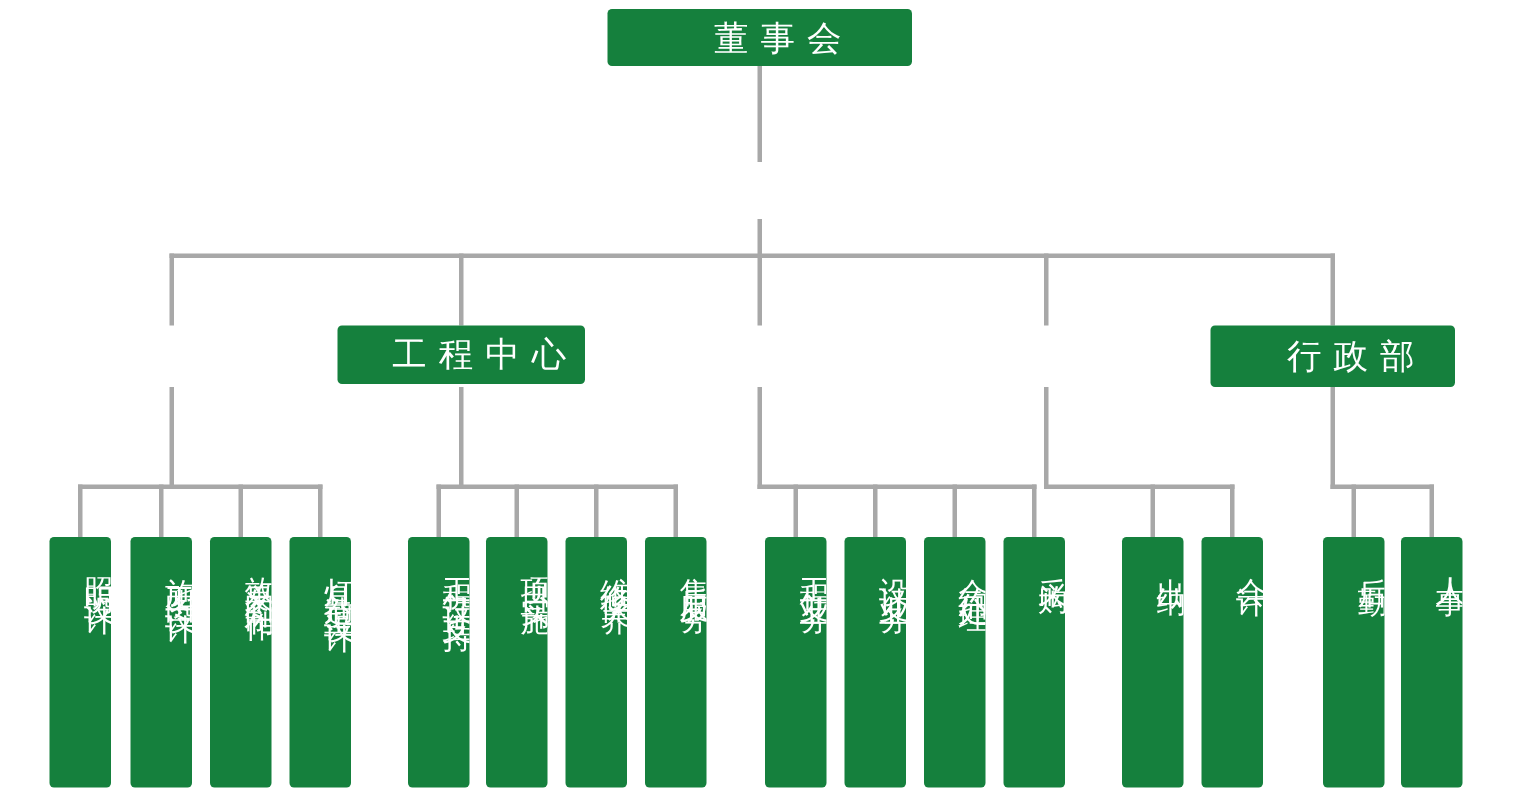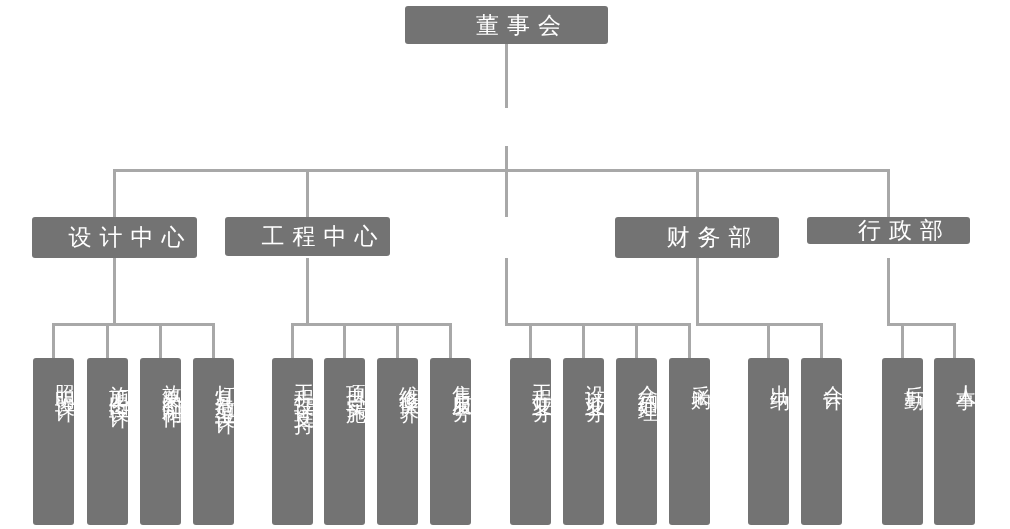--- a/index.html
+++ b/index.html
@@ -8,21 +8,21 @@
     width:1010px;height:529px;
     background:#ffffff;
     font-family:"Liberation Sans","DejaVu Sans",sans-serif;
     overflow:hidden;
   }
   
   .ln{position:absolute;background:#a8a8a8;}
   
   .node{
     position:absolute;
-    background:#737373;
+    background:#15803d;
     color:#ffffff;
     border-radius:3px;
     box-sizing:border-box;
     padding-left:24px;
   }
   .h-node{
     display:flex;align-items:center;justify-content:center;
     font-size:23px;
     letter-spacing:8px;
     text-indent:8px;
@@ -82,24 +82,22 @@
   <div class="ln" style="left:635px;top:323px;width:3px;height:35px;"></div>
   <div class="ln" style="left:688px;top:323px;width:3px;height:35px;"></div>
   <div class="ln" style="left:767px;top:323px;width:3px;height:35px;"></div>
   <div class="ln" style="left:820px;top:323px;width:3px;height:35px;"></div>
   <div class="ln" style="left:901px;top:323px;width:3px;height:35px;"></div>
   <div class="ln" style="left:953px;top:323px;width:3px;height:35px;"></div>
 
   <div class="node h-node" style="left:405px;top:6px;width:203px;height:38px;">董事会</div>
 
 
-  <div class="node h-node" style="left:32px;top:217px;width:165px;height:41px;">设计中心</div>
   <div class="node h-node" style="left:225px;top:217px;width:165px;height:39px;">工程中心</div>
-  <div class="node h-node" style="left:615px;top:217px;width:164px;height:41px;">财务部</div>
-  <div class="node h-node" style="left:807px;top:217px;width:163px;height:27px;">行政部</div>
+  <div class="node h-node" style="left:807px;top:217px;width:163px;height:41px;">行政部</div>
 
   <div class="node v-node" style="left:33px;top:358px;width:41px;height:167px;">
     <span class="vtext">照明设计</span>
   </div>
   <div class="node v-node" style="left:87px;top:358px;width:41px;height:167px;">
     <span class="vtext">施工图设计</span>
   </div>
   <div class="node v-node" style="left:140px;top:358px;width:41px;height:167px;">
     <span class="vtext">效果图制作</span>
   </div>

